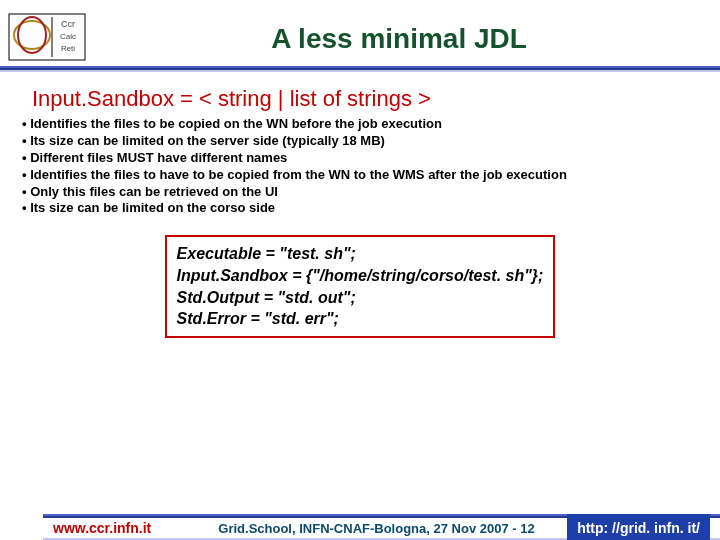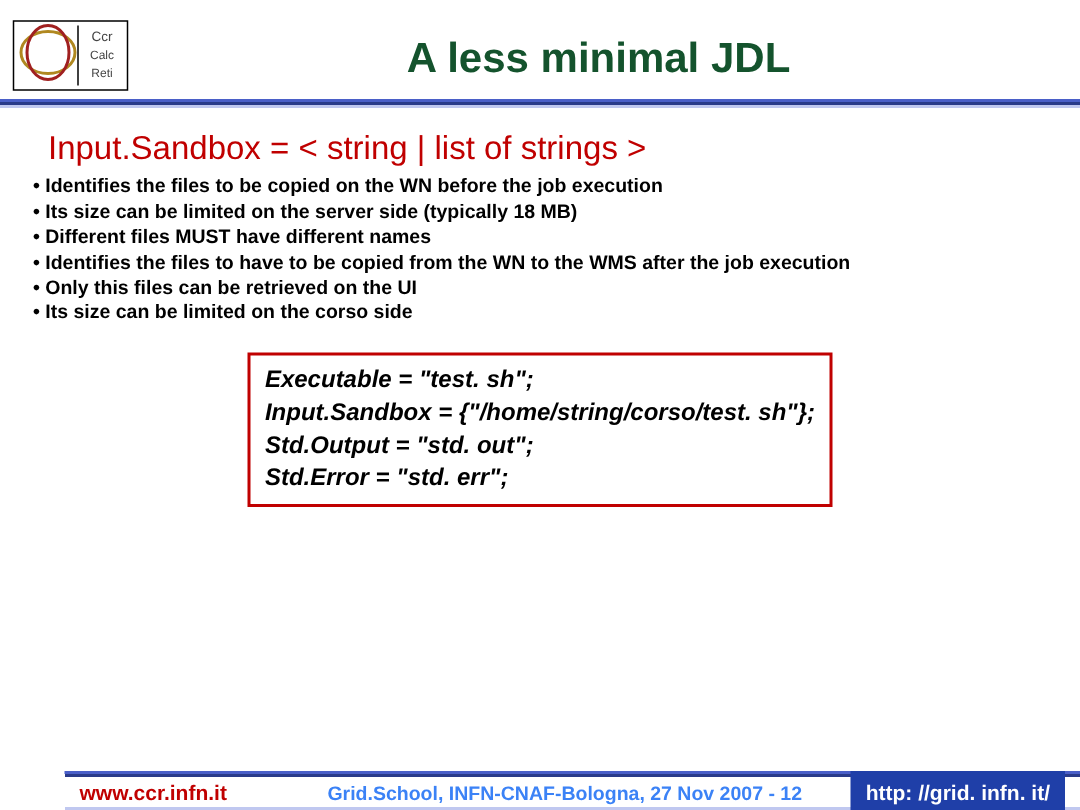--- a/index.html
+++ b/index.html
@@ -93,21 +93,21 @@
   }
   .footer-left {
     width: 150px;
     padding-left: 10px;
     color: #c00000;
     font-weight: bold;
   }
   .footer-center {
     flex: 1;
     text-align: center;
-    color: #3b82f6;
+    color: #0c4a6e;
     font-weight: bold;
     font-size: 13px;
   }
   .footer-right {
     width: 160px;
     text-align: right;
     padding-right: 10px;
   }
   .footer-right-bg {
     display: inline-block;

